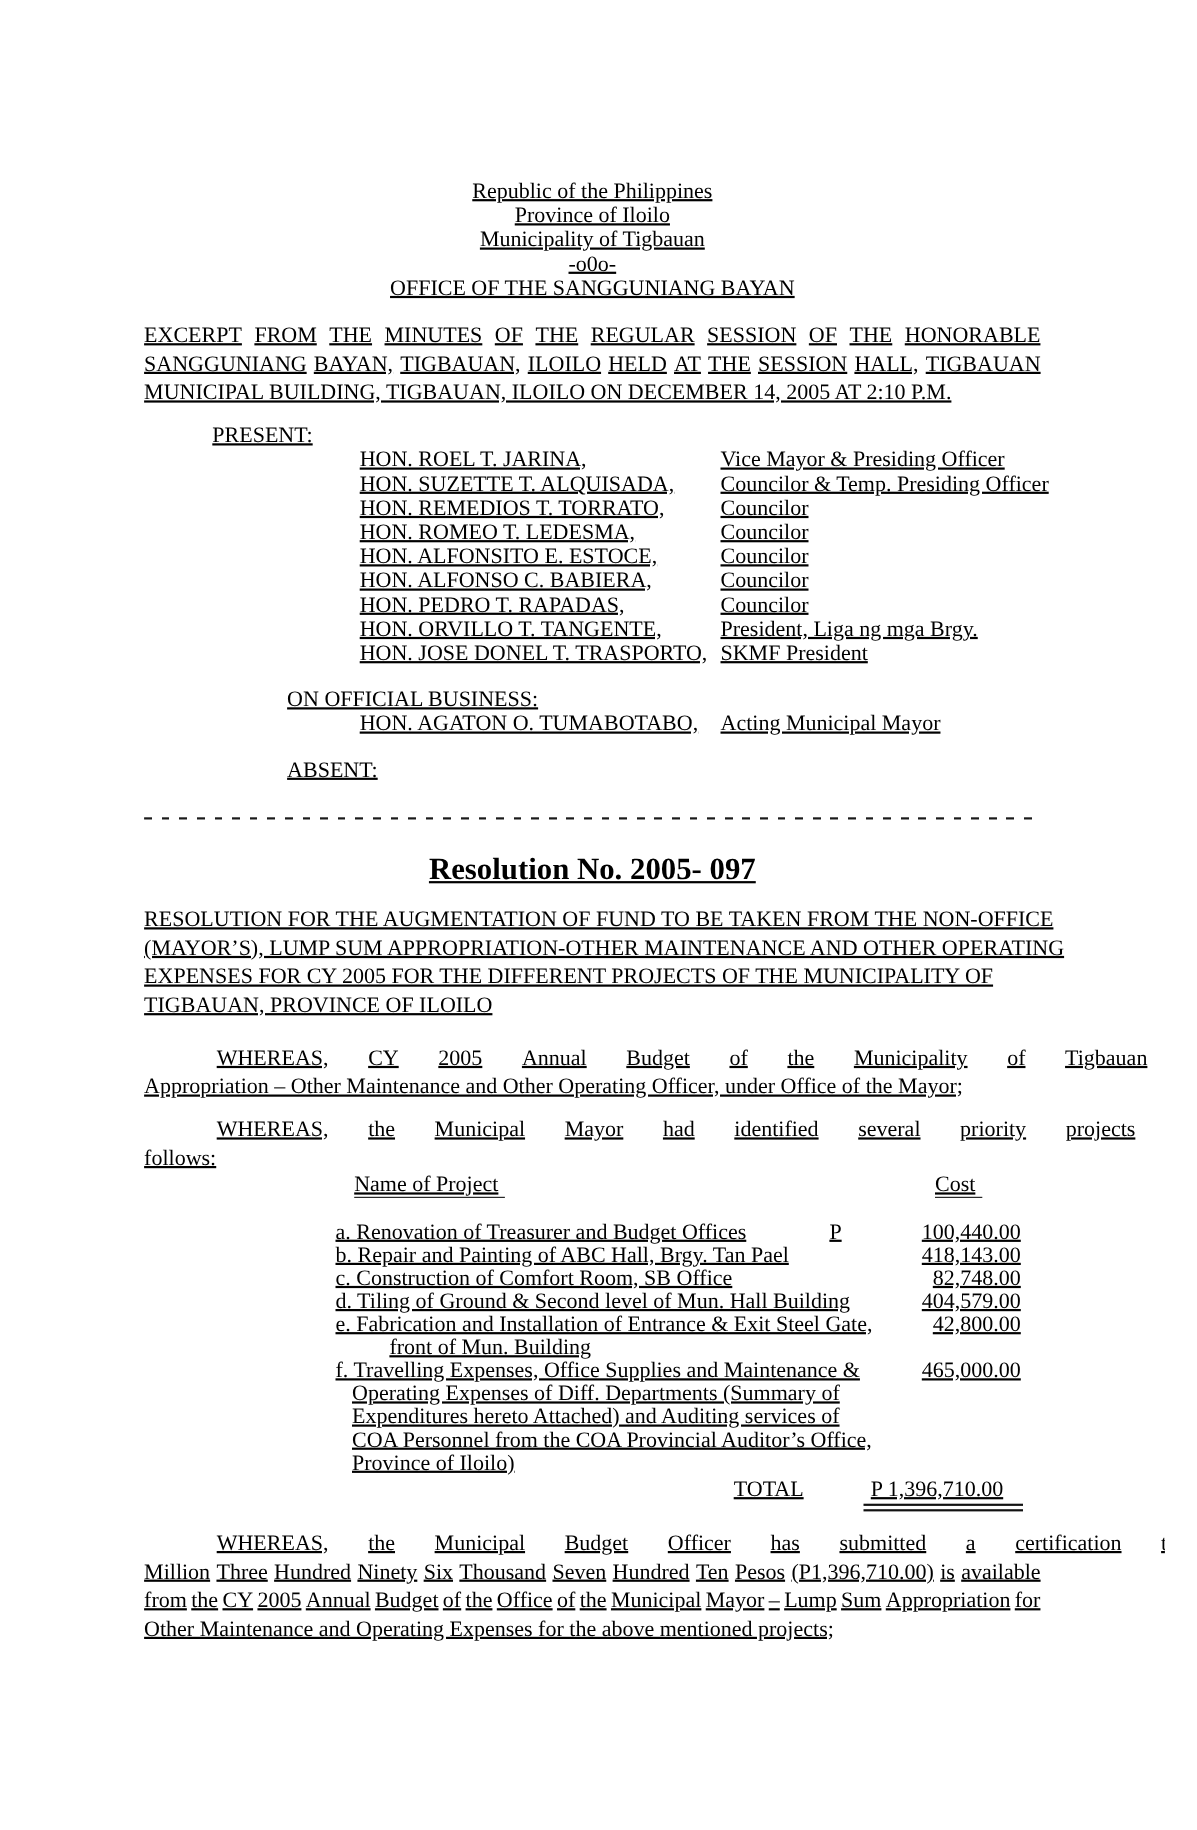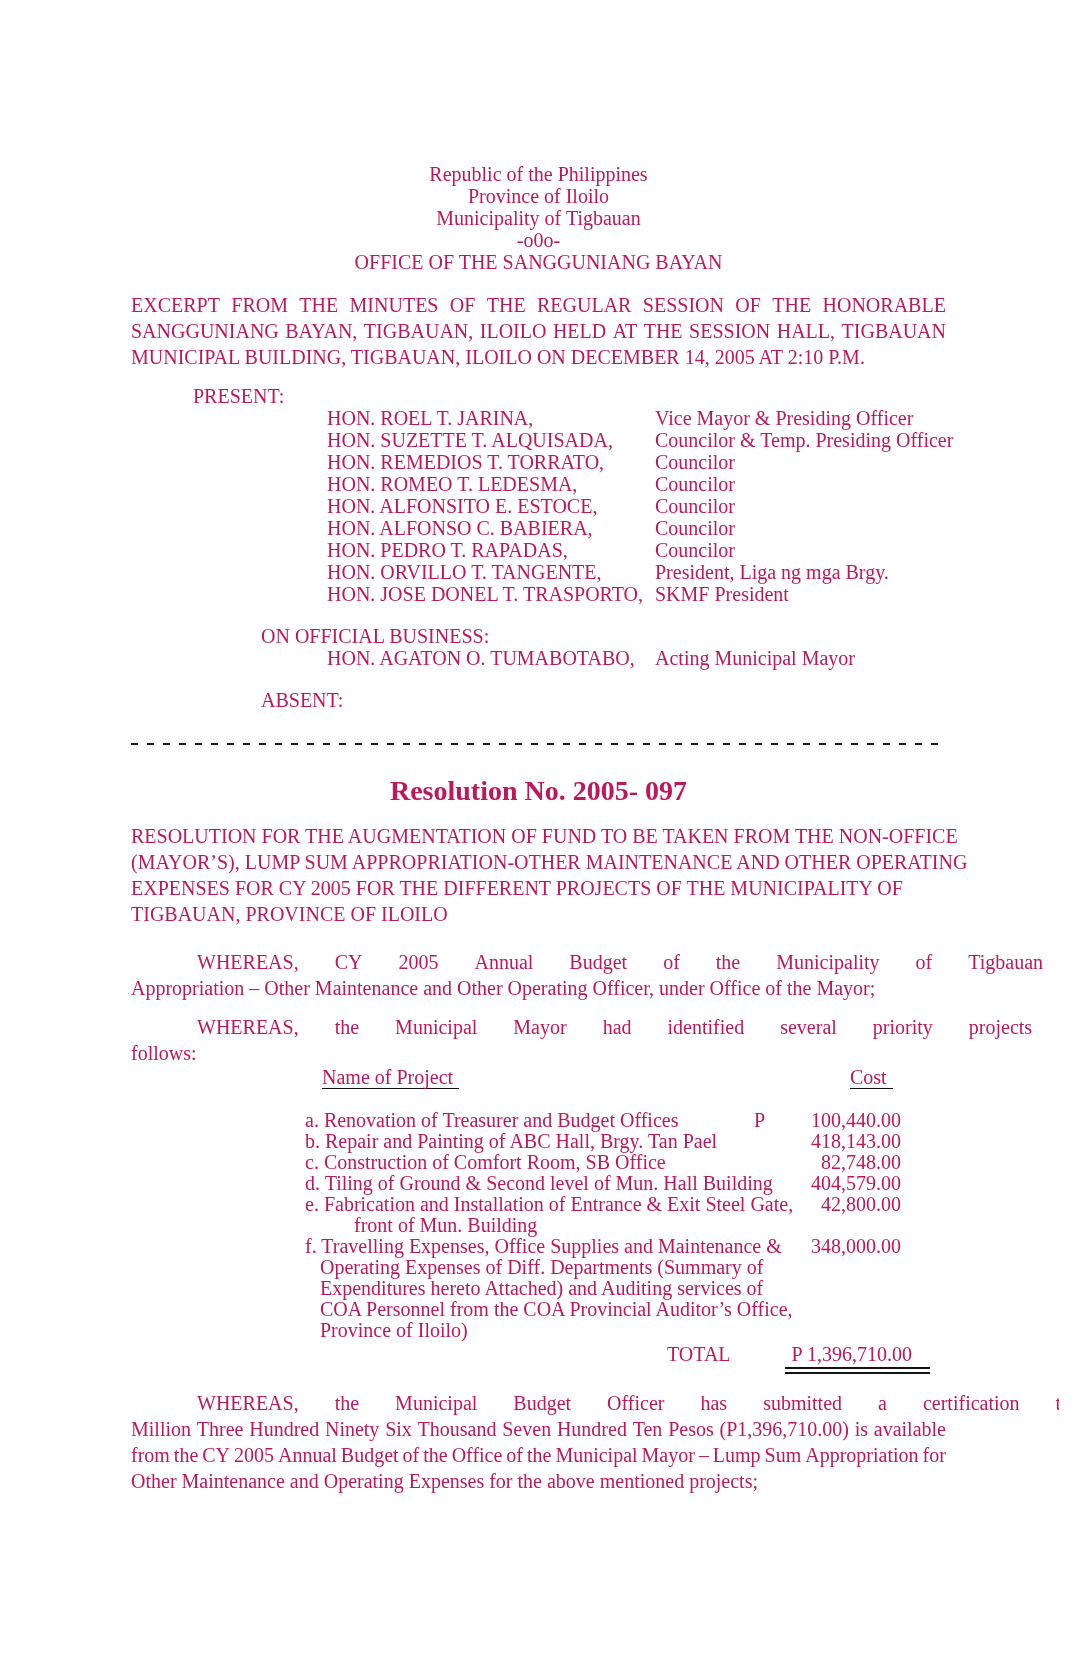--- a/index.html
+++ b/index.html
@@ -3,23 +3,24 @@
 <meta charset="utf-8">
 <style>
   html,body{margin:0;padding:0;background:#ffffff;}
   .page{
     position:relative;
     width:1059px;height:1664px;
     box-sizing:border-box;
     padding:163px 113px 0 131px;
     background:#ffffff;
     font-family:"Liberation Serif","DejaVu Serif",serif;
-    color:#be185d;
+    color:#000000;
     font-size:20px;
     overflow:hidden;
+    text-decoration:underline;
   }
   
   .letterhead{text-align:center;line-height:22px;}
   
   .ln{white-space:nowrap;}
   
   .jl{display:flex;justify-content:space-between;white-space:nowrap;}
   .jl.ind{padding-left:66px;gap:36px;}
   
   .excerpt{margin-top:19px;line-height:26px;}
@@ -38,21 +39,21 @@
   .res-title{margin-top:20px;line-height:26px;}
   
   .para{line-height:26px;}
   .para-a{margin-top:22px;}
   .para-b{margin-top:13px;}
   .para-c{margin-top:16px;}
   
   .pt-head{display:grid;grid-template-columns:528px auto;margin-left:191px;line-height:22px;}
   .pt-head .u{justify-self:start;}
   .u{border-bottom:1.5px solid #121212;padding-right:6px;}
-  .pt-rows{margin:21px 45px 0 174px;line-height:21px;}
+  .pt-rows{margin:21px 18px 0 174px;line-height:21px;}
   .pt-row{display:grid;grid-template-columns:449px 30px 1fr;}
   .pt-item{white-space:nowrap;}
   .pt-cur{white-space:nowrap;}
   .pt-amt{text-align:right;white-space:nowrap;}
   .pt-cont{padding-left:15px;white-space:nowrap;}
   .pt-cont.deep{padding-left:49px;}
   .pt-total{margin-left:536px;margin-top:2px;width:245px;display:flex;justify-content:space-between;line-height:23px;white-space:nowrap;}
   .double-rule{
     margin-left:654px;margin-top:1px;width:145px;height:3px;
     border-top:2px solid #121212;border-bottom:2px solid #121212;
@@ -226,21 +227,21 @@
       </div>
       <div class="pt-row">
         <span class="pt-item">e. Fabrication and Installation of Entrance &amp; Exit  Steel Gate,</span>
         <span class="pt-cur"></span>
         <span class="pt-amt">42,800.00</span>
       </div>
       <div class="pt-cont deep">front of Mun. Building</div>
       <div class="pt-row">
         <span class="pt-item">f. Travelling Expenses, Office Supplies and Maintenance &amp;</span>
         <span class="pt-cur"></span>
-        <span class="pt-amt">348,000.00</span>
+        <span class="pt-amt">465,000.00</span>
       </div>
       <div class="pt-cont">Operating Expenses of Diff. Departments (Summary of</div>
       <div class="pt-cont">Expenditures hereto Attached) and Auditing services of</div>
       <div class="pt-cont">COA Personnel from the COA Provincial Auditor’s Office,</div>
       <div class="pt-cont">Province of Iloilo)</div>
     </div>
     <div class="pt-total">
       <span>TOTAL</span>
       <span>P 1,396,710.00</span>
     </div>

